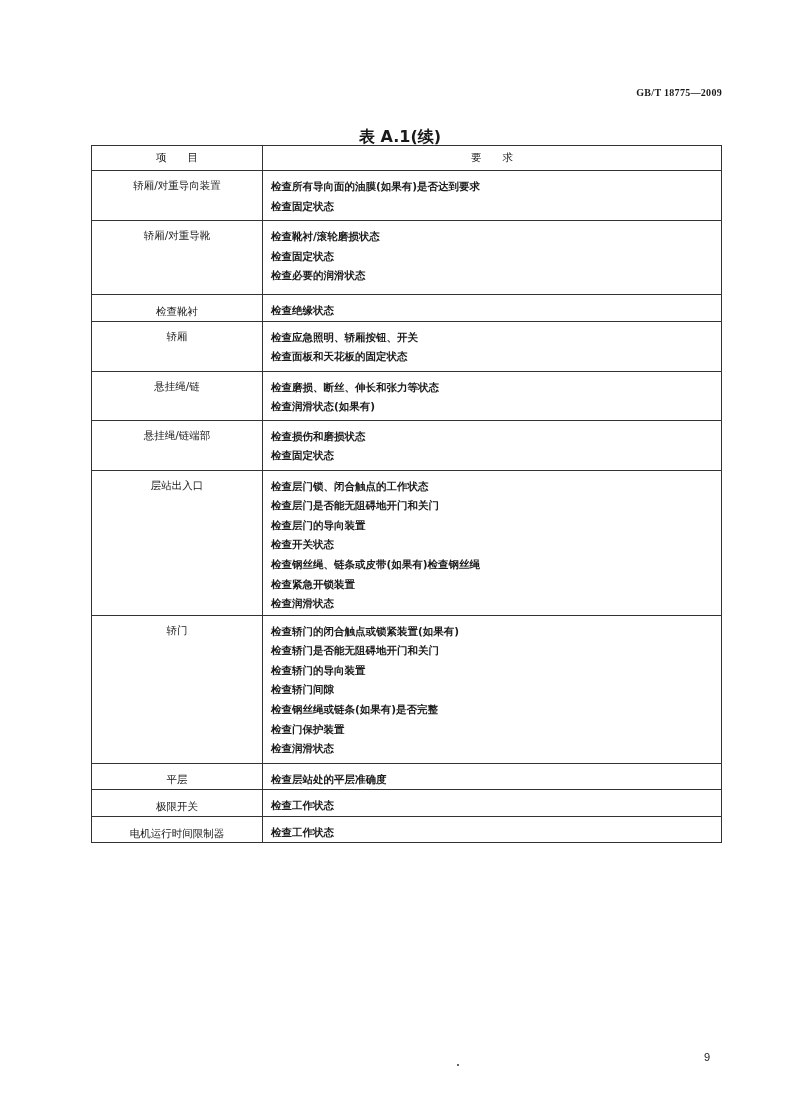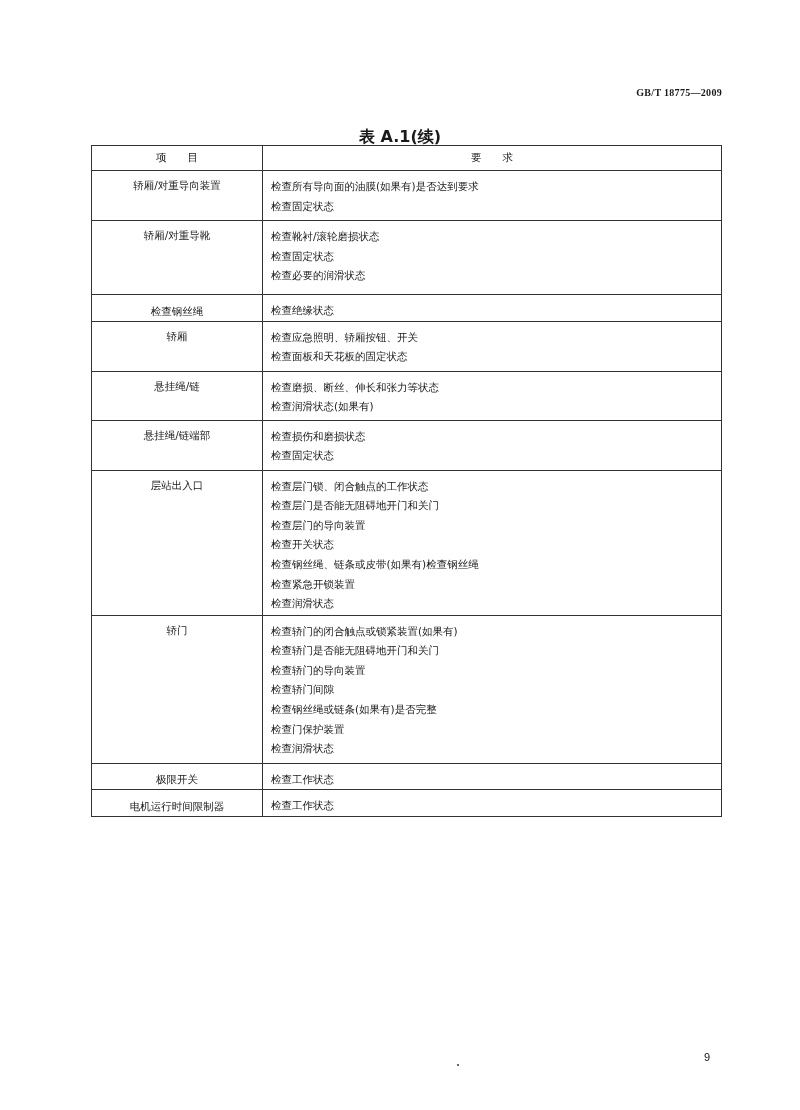--- a/index.html
+++ b/index.html
@@ -9,21 +9,21 @@
               font-weight:bold; font-size:10px; letter-spacing:0.3px; }
   .table-title { position:absolute; left:0; width:800px; top:127px; text-align:center;
                  font-size:16px; font-weight:bold; }
   table.req { position:absolute; left:91px; top:145px; width:630px; border-collapse:collapse;
               border:1.5px solid #222; table-layout:fixed; }
   table.req td, table.req th { border:1px solid #333; vertical-align:top; font-size:10.5px;
               font-weight:normal; padding:0; }
   table.req th { height:24px; vertical-align:middle; text-align:center; font-size:10.5px; }
   td.item { text-align:center; padding-top:8px !important; }
   td.reqs { padding-left:8px !important; padding-top:6px !important; }
-  .line { height:19.6px; line-height:19.6px; white-space:nowrap; }
+  .line { height:19.6px; line-height:19.6px; white-space:nowrap;font-weight:bold; }
   .page-num { position:absolute; left:704px; top:1051px; font-size:11px;
               font-family:"Liberation Sans", sans-serif; }
   .dot { position:absolute; left:457px; top:1064px; width:2px; height:2px; background:#666; }
 </style>
 </head>
 <body>
 
 <div class="std-code">GB/T 18775—2009</div>
 <div class="table-title">表 A.1(续)</div>
 
@@ -48,21 +48,21 @@
       </tr>
       <tr style="height: 74px;">
         <td class="item">轿厢/对重导靴</td>
         <td class="reqs">
           <div class="line">检查靴衬/滚轮磨损状态</div>
           <div class="line">检查固定状态</div>
           <div class="line">检查必要的润滑状态</div>
         </td>
       </tr>
       <tr style="height: 25px;">
-        <td class="item" style="padding-top: 0px; vertical-align: middle;">检查钢丝绳</td>
+        <td class="item" style="padding-top: 0px; vertical-align: middle;">检查靴衬</td>
         <td class="reqs" style="padding-top: 0px; vertical-align: middle;">
           <div class="line">检查绝缘状态</div>
         </td>
       </tr>
       <tr style="height: 50px;">
         <td class="item">轿厢</td>
         <td class="reqs">
           <div class="line">检查应急照明、轿厢按钮、开关</div>
           <div class="line">检查面板和天花板的固定状态</div>
         </td>
@@ -98,20 +98,26 @@
         <td class="reqs">
           <div class="line">检查轿门的闭合触点或锁紧装置(如果有)</div>
           <div class="line">检查轿门是否能无阻碍地开门和关门</div>
           <div class="line">检查轿门的导向装置</div>
           <div class="line">检查轿门间隙</div>
           <div class="line">检查钢丝绳或链条(如果有)是否完整</div>
           <div class="line">检查门保护装置</div>
           <div class="line">检查润滑状态</div>
         </td>
       </tr>
+      <tr style="height: 24px;">
+        <td class="item" style="padding-top: 0px; vertical-align: middle;">平层</td>
+        <td class="reqs" style="padding-top: 0px; vertical-align: middle;">
+          <div class="line">检查层站处的平层准确度</div>
+        </td>
+      </tr>
       <tr style="height: 25px;">
         <td class="item" style="padding-top: 0px; vertical-align: middle;">极限开关</td>
         <td class="reqs" style="padding-top: 0px; vertical-align: middle;">
           <div class="line">检查工作状态</div>
         </td>
       </tr>
       <tr style="height: 26px;">
         <td class="item" style="padding-top: 0px; vertical-align: middle;">电机运行时间限制器</td>
         <td class="reqs" style="padding-top: 0px; vertical-align: middle;">
           <div class="line">检查工作状态</div>

